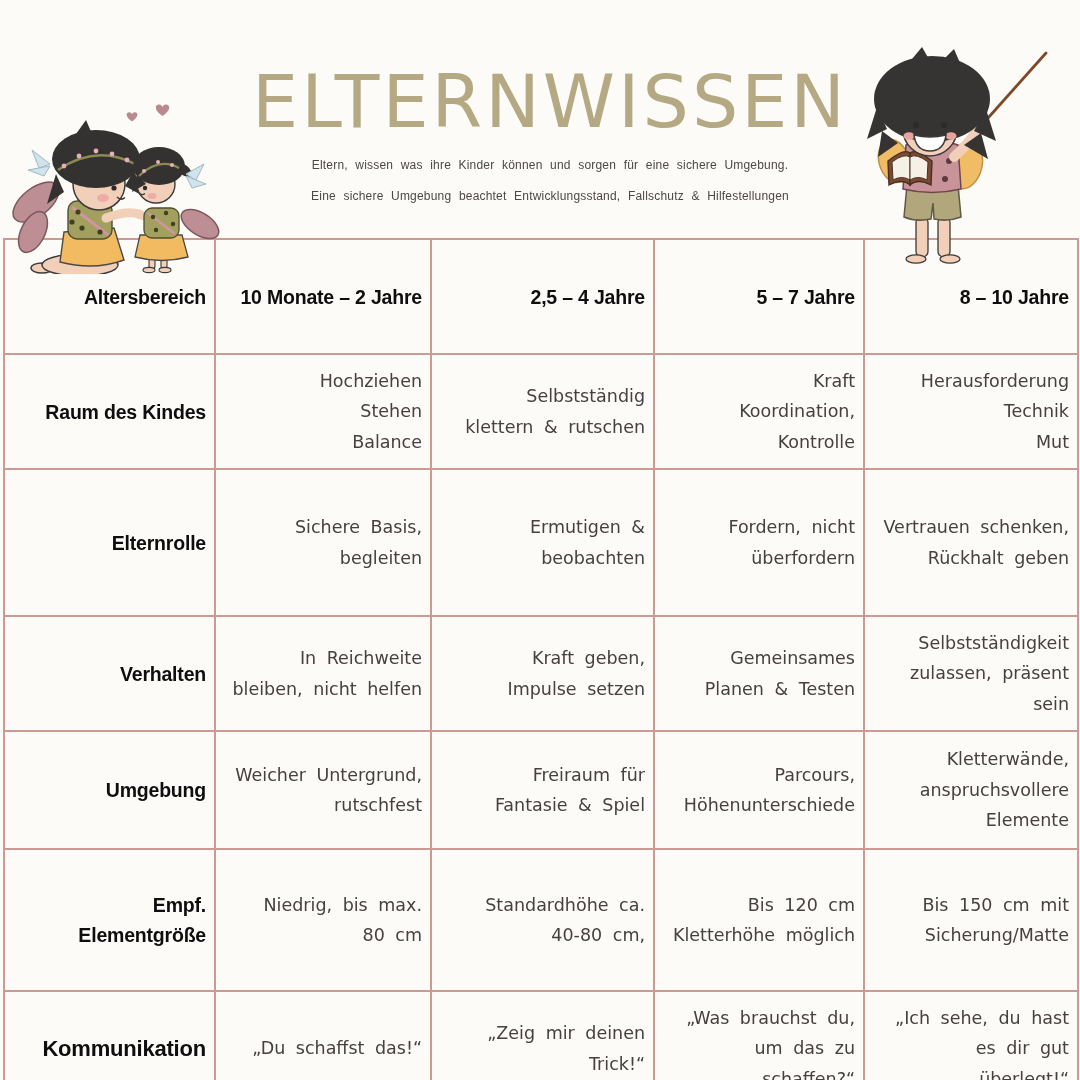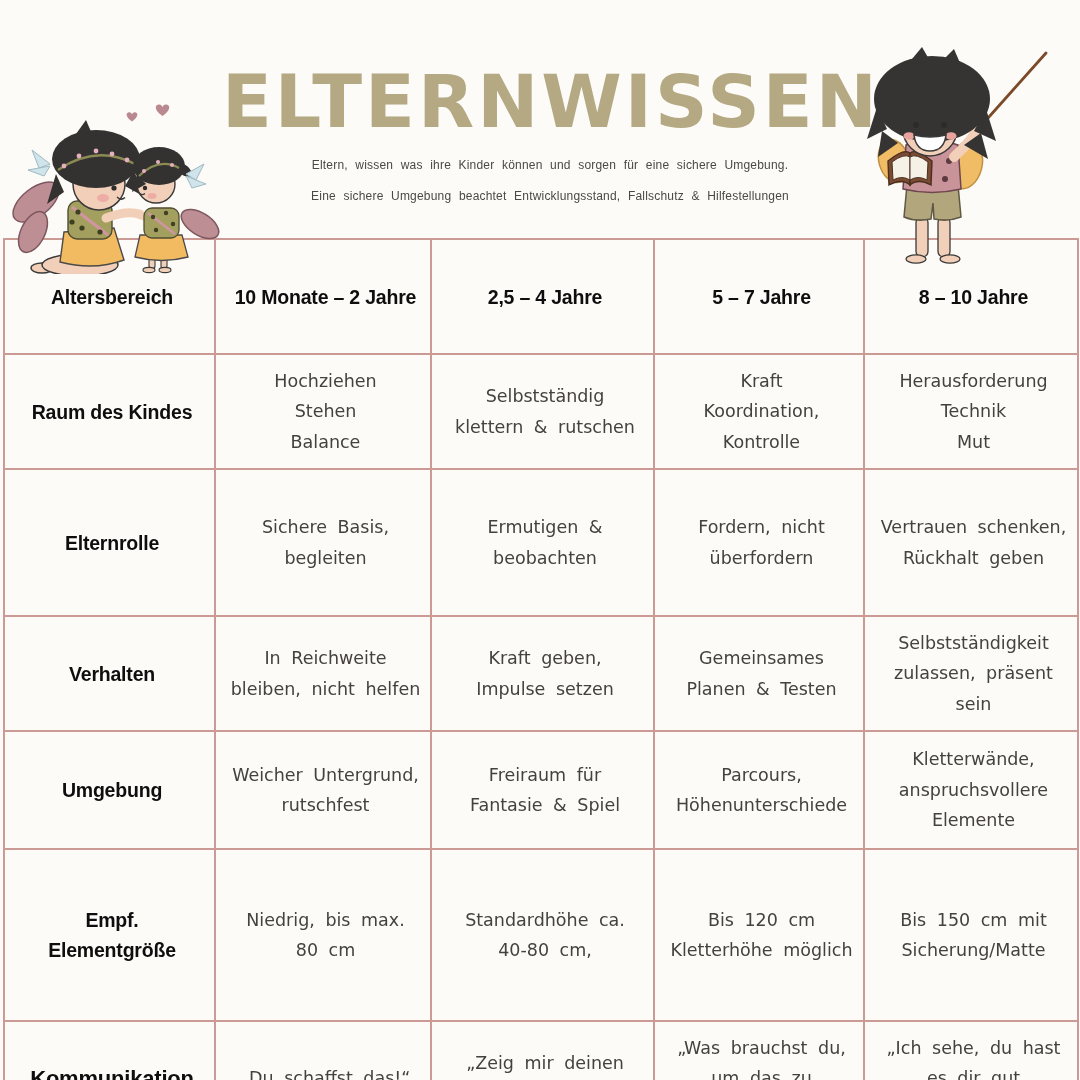--- a/index.html
+++ b/index.html
@@ -11,21 +11,21 @@
     font-family:"Liberation Sans",sans-serif;
   }
   
   .header-block{
     position:absolute;left:222px;top:62px;width:656px;
     text-align:center;
   }
   .page-title{
     margin:0;
     font-family:"DejaVu Sans",sans-serif;
-    font-weight:bold;
+    font-weight:normal;
     font-size:73px;
     line-height:80px;
     letter-spacing:3px;
     color:#b4a983;
     white-space:nowrap;
   }
   .subtitle{
     margin:10px 0 0 0;
     font-size:12px;
     line-height:26px;
@@ -40,30 +40,30 @@
   table.info-table{
     position:absolute;left:3px;top:238px;
     width:1074px;height:839px;
     border-collapse:collapse;
     table-layout:fixed;
     background:transparent;
   }
   .info-table td,.info-table th{
     border:2px solid #cb9a94;
     vertical-align:middle;
-    text-align:center;
+    text-align:right;
     padding:8px 8px 8px 13px;
     background:transparent;
   }
   .info-table tr.r-head{height:115px;}
   .info-table tr.r1{height:115px;}
   .info-table tr.r2{height:147px;}
   .info-table tr.r3{height:115px;}
   .info-table tr.r4{height:118px;}
-  .info-table tr.r5{height:172px;}
+  .info-table tr.r5{height:142px;}
   .info-table tr.r6{height:115px;}
   .head-cell,.row-label{
     font-weight:bold;
     color:#0f0e0e;
     font-size:19.5px;
     line-height:30px;
     letter-spacing:-.2px;
     white-space:pre-line;
   }
   tr.r6 .row-label{font-size:22px;}

